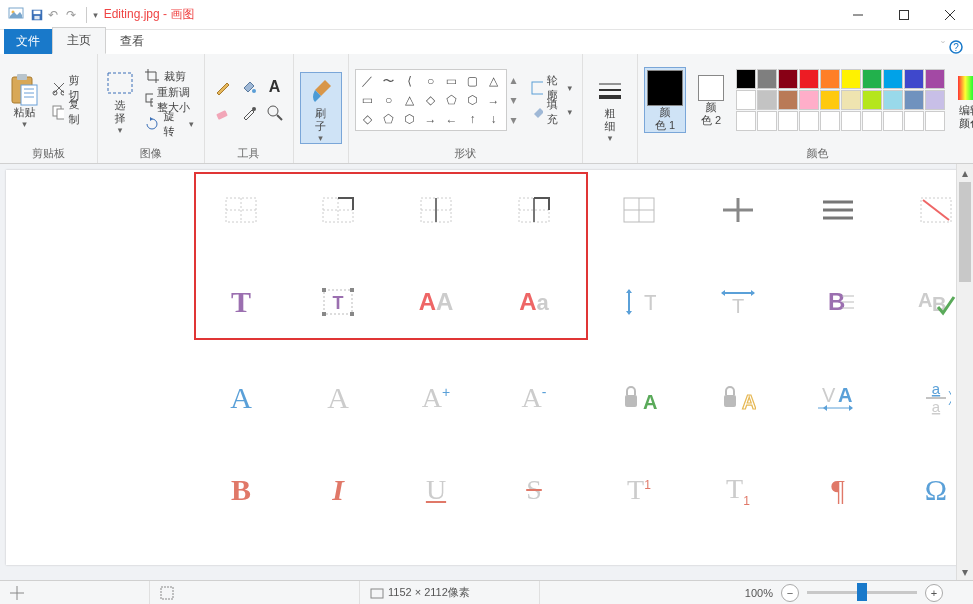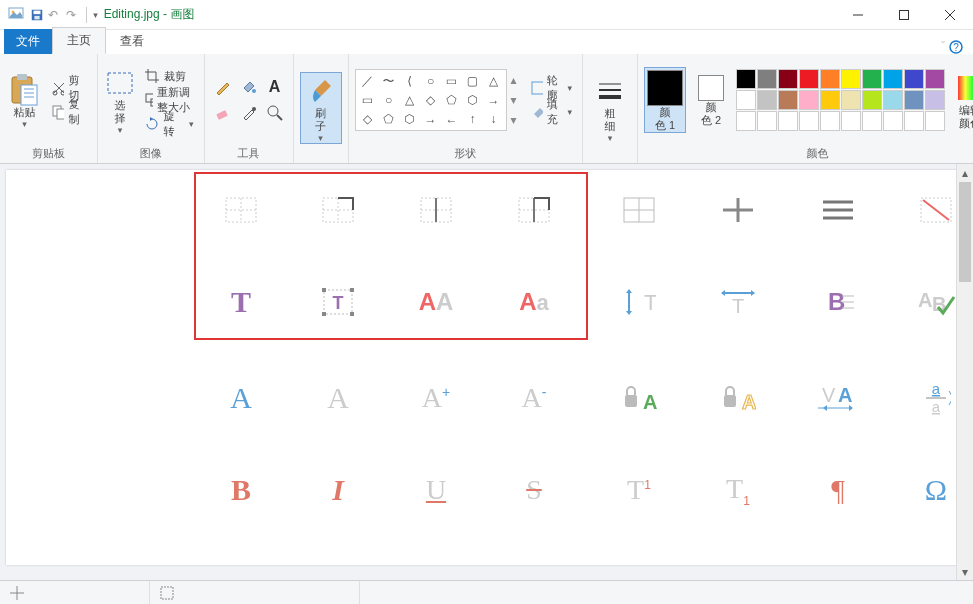--- a/index.html
+++ b/index.html
@@ -1,21 +1,21 @@
 <!DOCTYPE html>
 <html><head>
 <meta charset="utf-8">
 <style>
 * { margin: 0; padding: 0; box-sizing: border-box; font-family: "Microsoft YaHei", "Segoe UI", sans-serif; }
 body { width: 973px; height: 604px; background: #fff; overflow: hidden; position: relative; font-size: 12px; }
 
 .titlebar { height: 30px; background: #fff; border-bottom: 1px solid #e5e5e5; display: flex; align-items: center; padding: 0 0 0 8px; }
 .titlebar-icon { width: 16px; height: 16px; margin-right: 6px; }
 .qat-sep { width: 1px; height: 16px; background: #ccc; margin: 0 6px; }
-.title-text { color: #15803d; font-size: 12px; margin-left: 6px; }
+.title-text { color: #ef4444; font-size: 12px; margin-left: 6px; }
 .window-controls { margin-left: auto; display: flex; }
 .window-btn { width: 46px; height: 30px; display: flex; align-items: center; justify-content: center; color: #333; }
 
 .ribbon-tabs { height: 24px; background: #fff; display: flex; align-items: flex-end; padding-left: 4px; position: relative; }
 .file-tab { background: #1979ca; color: #fff; padding: 4px 12px; font-size: 12px; }
 .r-tab { padding: 4px 14px; font-size: 12px; color: #444; }
 .r-tab.active { border: 1px solid #d0d0d0; border-bottom: 1px solid #f5f6f7; background: #f5f6f7; }
 .help-area { margin-left: auto; display: flex; align-items: center; padding-right: 10px; gap: 4px; color: #1979ca; }
 
 .ribbon { height: 110px; background: #f5f6f7; border-bottom: 1px solid #d0d0d0; display: flex; }
@@ -569,13 +569,27 @@
     <svg width="14" height="14">
         <line x1="7" y1="0" x2="7" y2="14" stroke="#888"></line>
         <line x1="0" y1="7" x2="14" y2="7" stroke="#888"></line>
       </svg>
   </div>
   <div class="sb-cell" style="width:210px">
     <svg width="14" height="14">
         <rect x="1" y="1" width="12" height="12" fill="none" stroke="#888" stroke-dasharray="2 1"></rect>
       </svg>
   </div>
+  <div class="sb-cell" style="width:180px">
+    <svg width="14" height="14">
+        <rect x="1" y="3" width="12" height="9" fill="none" stroke="#888"></rect>
+      </svg>
+    <span>1152 × 2112像素</span>
+  </div>
+  <div class="zoom-area">
+    <span>100%</span>
+    <div class="zoom-btn">−</div>
+    <div class="zoom-slider-track">
+        <div class="zoom-thumb"></div>
+      </div>
+    <div class="zoom-btn">+</div>
+  </div>
 </div>
 
 </body></html>

